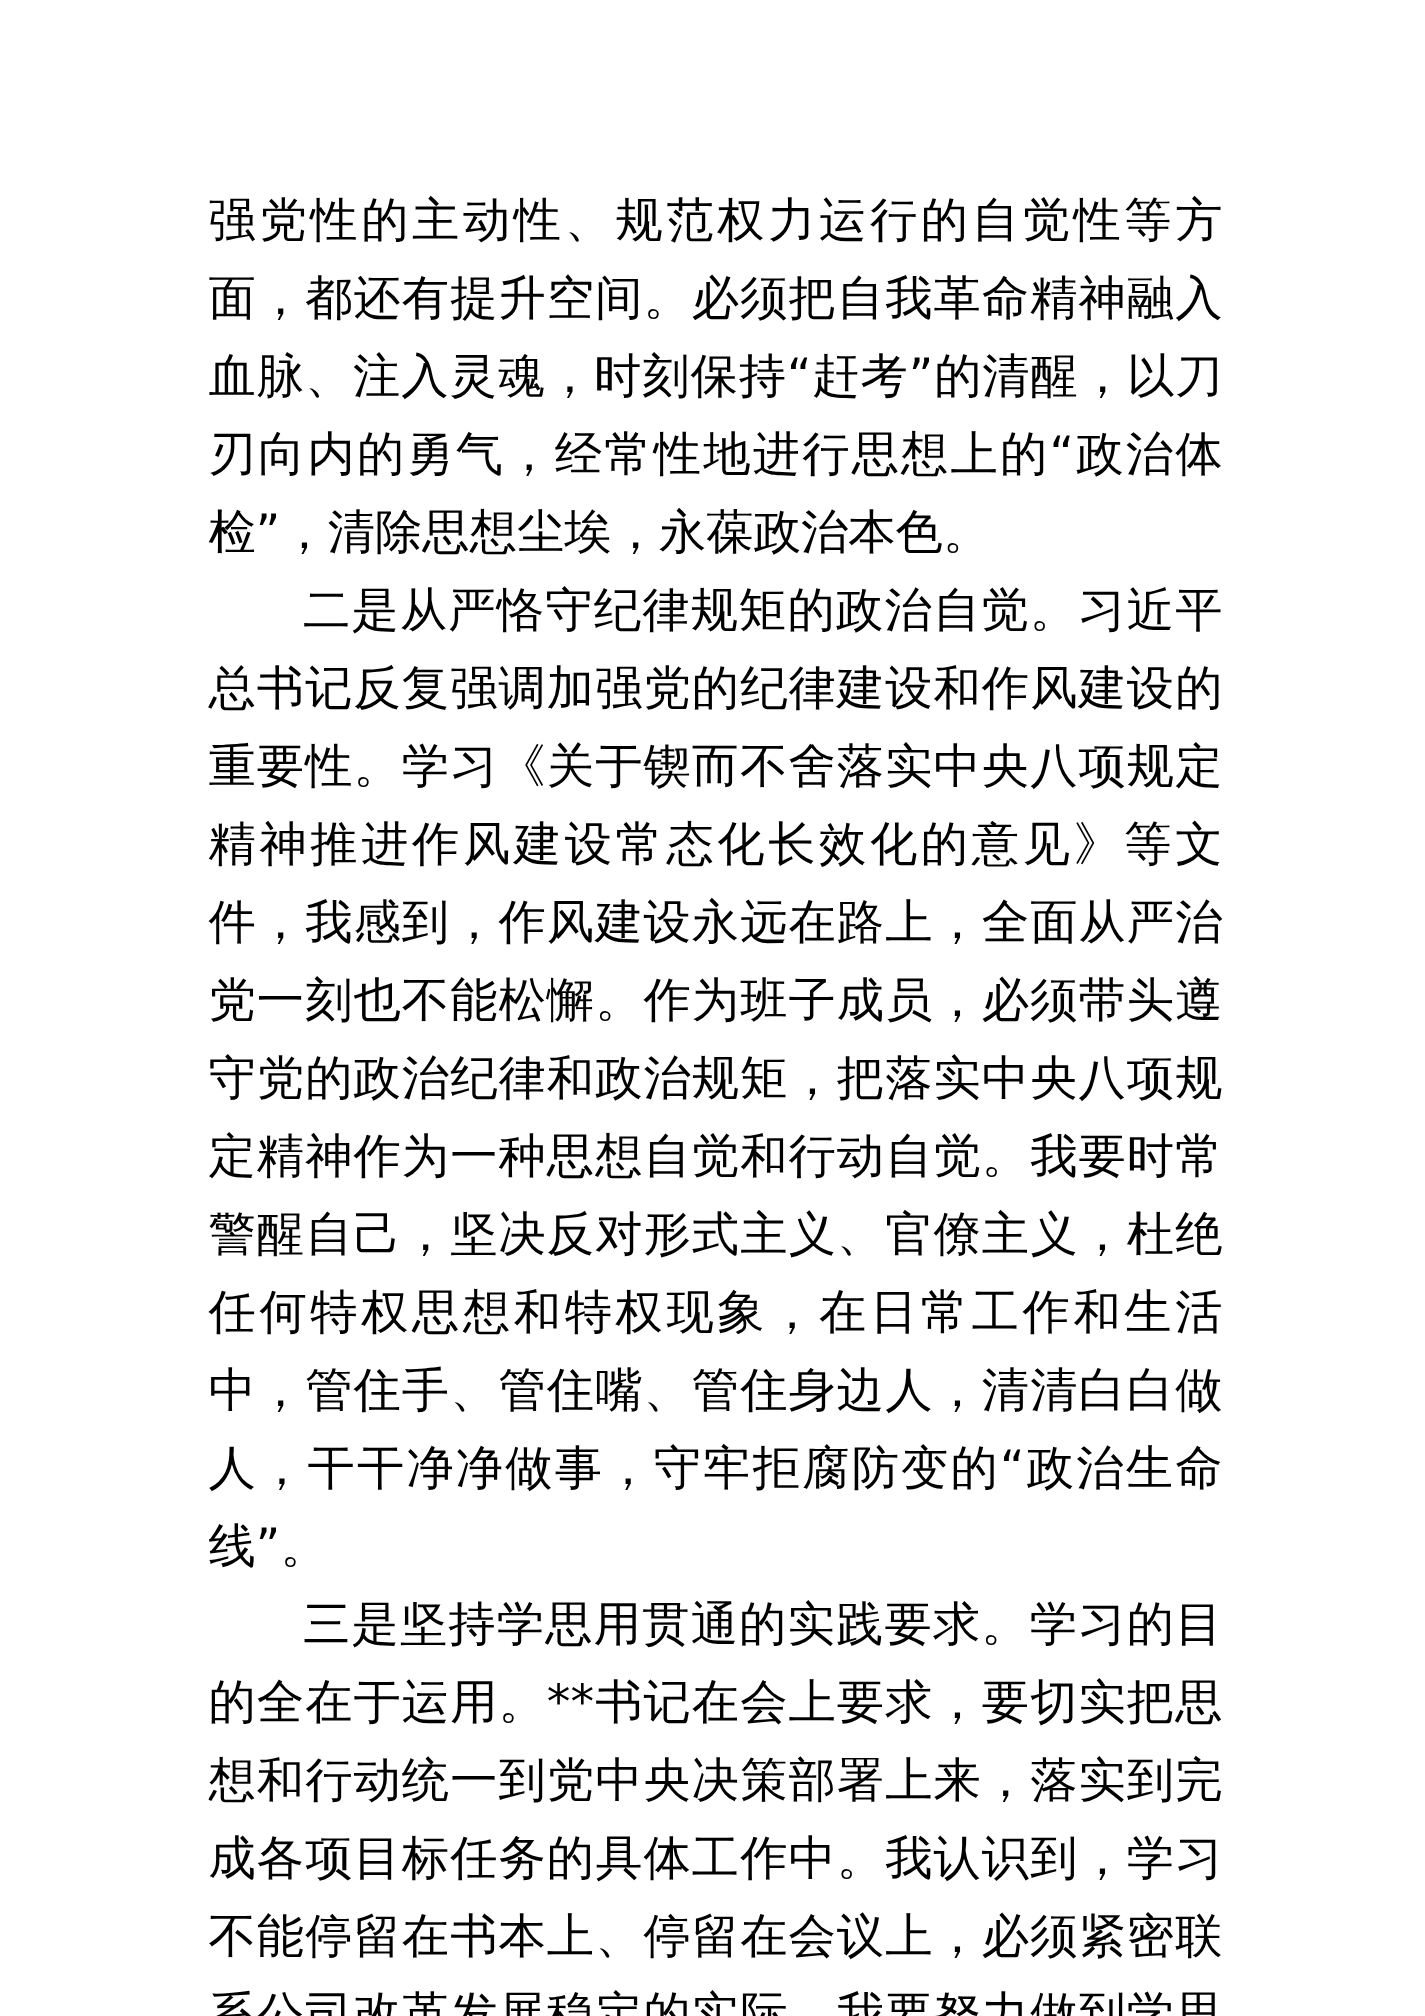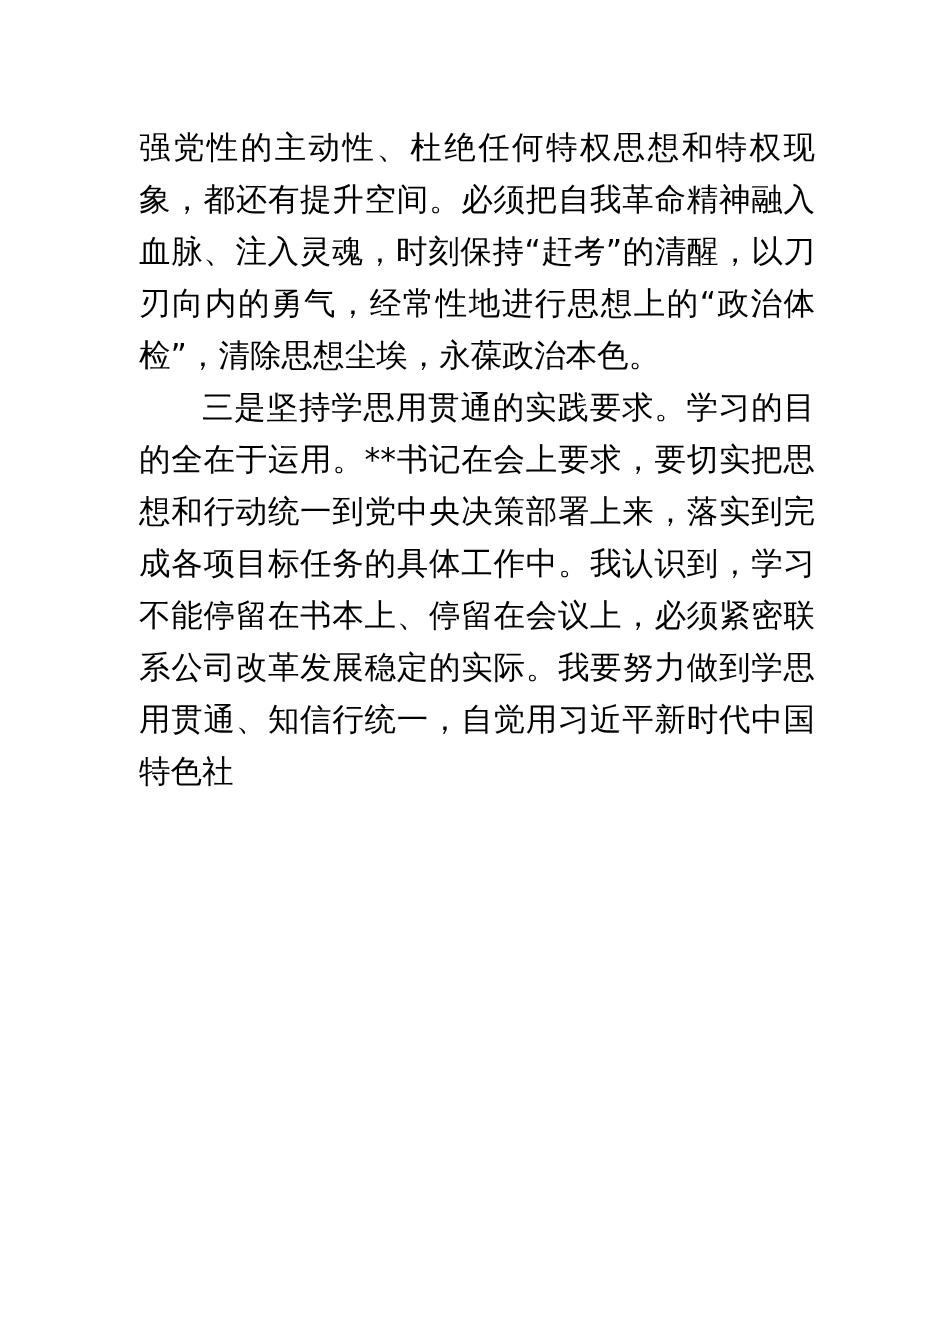--- a/index.html
+++ b/index.html
@@ -44,16 +44,17 @@
   
   .para.last {
     overflow: hidden;
   }
 </style>
 </head>
 <body>
 
 <div class="page">
   <div class="text-column">
-    <p class="para">强党性的主动性、杜绝任何特权思想和特权现象，都还有提升空间。必须把自我革命精神融入血脉、注入灵魂，时刻保持“赶考”的清醒，以刀刃向内的勇气，经常性地进行思想上的“政治体检”，清除思想尘埃，永葆政治本色。</p>
+    <p class="para">强党性的主动性、规范权力运行的自觉性等方面，都还有提升空间。必须把自我革命精神融入血脉、注入灵魂，时刻保持“赶考”的清醒，以刀刃向内的勇气，经常性地进行思想上的“政治体检”，清除思想尘埃，永葆政治本色。</p>
+    <p class="para indent">二是从严恪守纪律规矩的政治自觉。习近平总书记反复强调加强党的纪律建设和作风建设的重要性。学习《关于锲而不舍落实中央八项规定精神推进作风建设常态化长效化的意见》等文件，我感到，作风建设永远在路上，全面从严治党一刻也不能松懈。作为班子成员，必须带头遵守党的政治纪律和政治规矩，把落实中央八项规定精神作为一种思想自觉和行动自觉。我要时常警醒自己，坚决反对形式主义、官僚主义，杜绝任何特权思想和特权现象，在日常工作和生活中，管住手、管住嘴、管住身边人，清清白白做人，干干净净做事，守牢拒腐防变的“政治生命线”。</p>
     <p class="para indent last">三是坚持学思用贯通的实践要求。学习的目的全在于运用。**书记在会上要求，要切实把思想和行动统一到党中央决策部署上来，落实到完成各项目标任务的具体工作中。我认识到，学习不能停留在书本上、停留在会议上，必须紧密联系公司改革发展稳定的实际。我要努力做到学思用贯通、知信行统一，自觉用习近平新时代中国特色社</p>
   </div>
 </div>
 
 </body></html>

